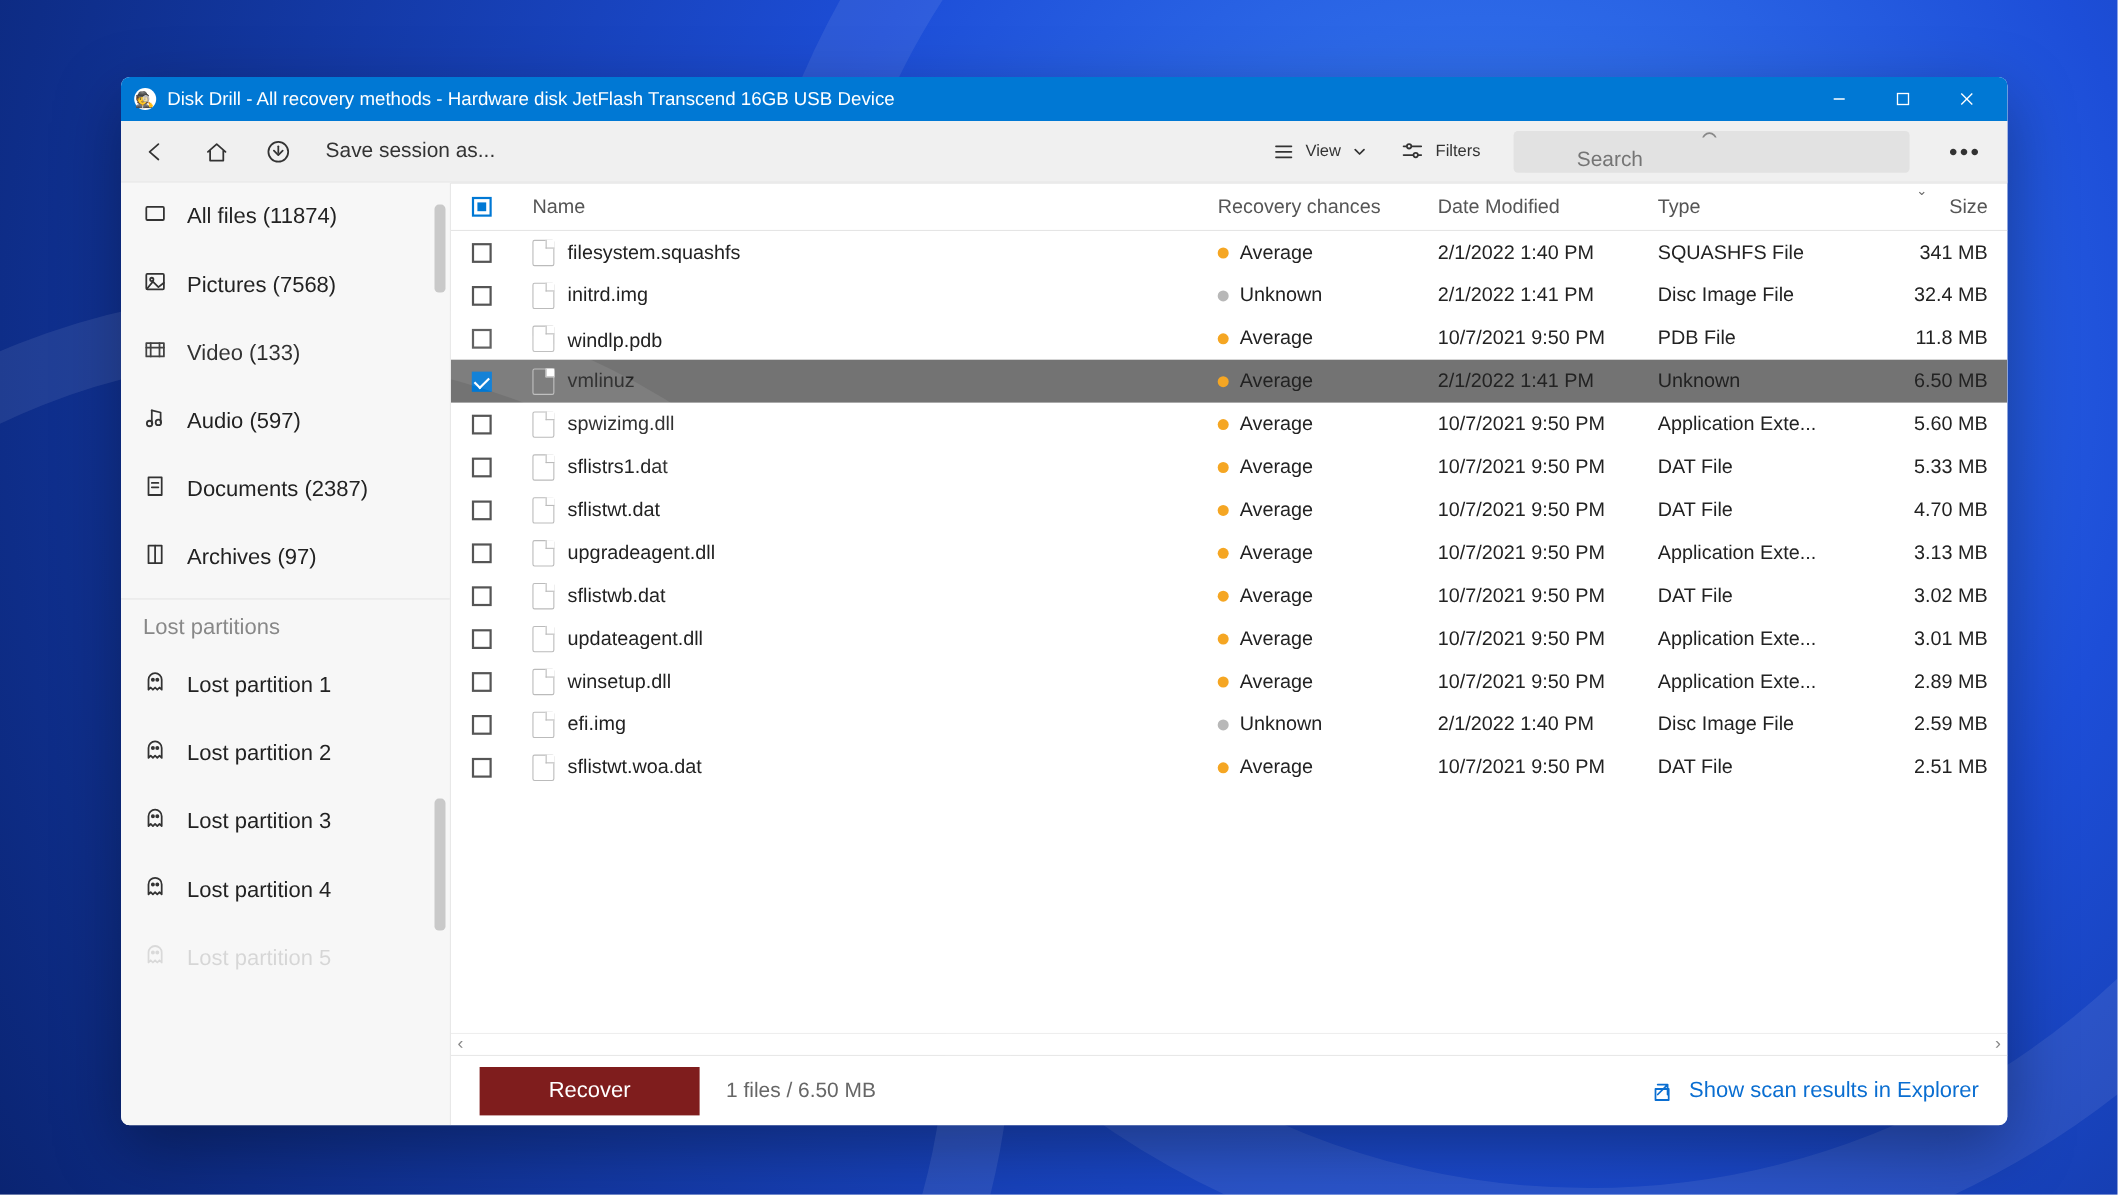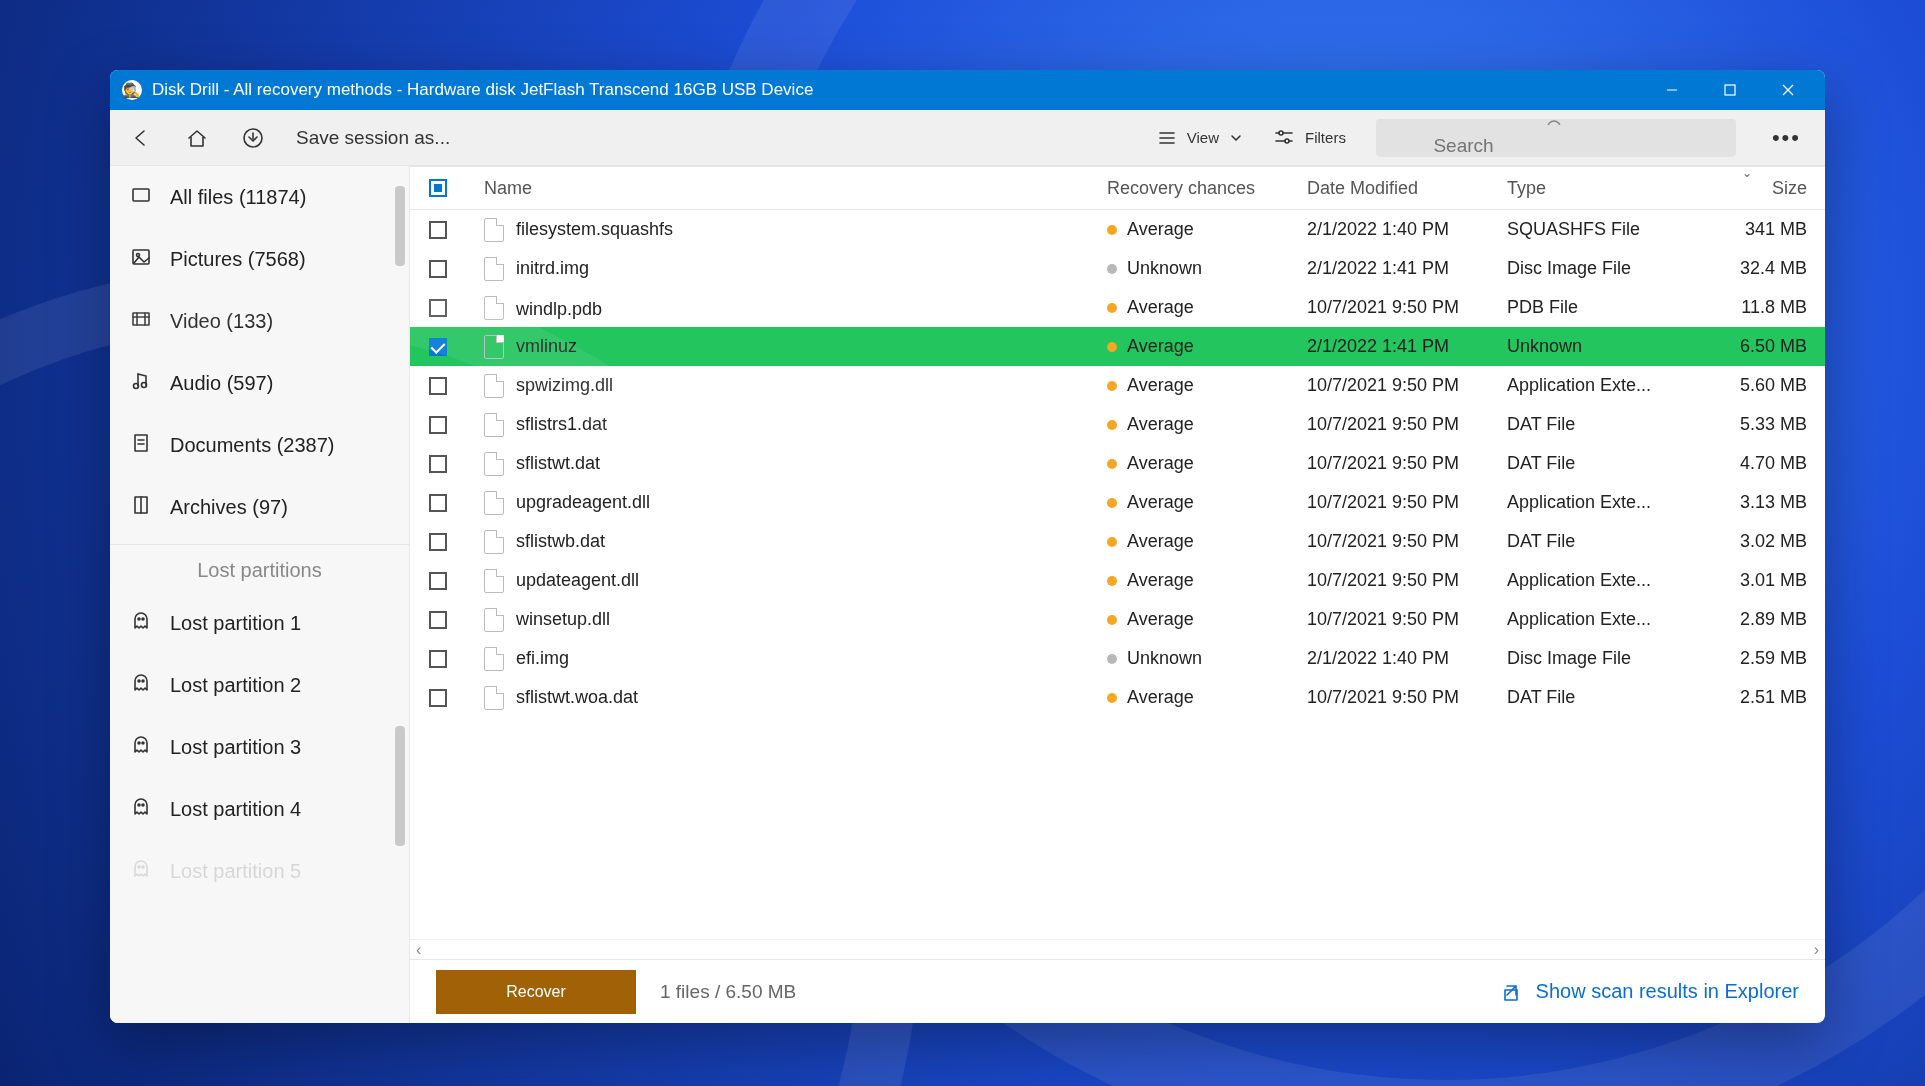--- a/index.html
+++ b/index.html
@@ -52,21 +52,21 @@
     width: 360px; height: 38px; background:#e2e2e2; border-radius:4px;
     display:flex; align-items:center; padding:0 14px; gap:10px; color:#888;flex-direction:column;
   }
   .search-box input { border:none; background:transparent; outline:none; font-size:19px; flex:1; color:#555; }
   .more-btn { font-size:22px; letter-spacing:2px; cursor:pointer; padding:0 6px;}
 
   .body { flex:1; display:flex; overflow:hidden; }
 
   .sidebar {
     width: 300px; background:#f7f7f7; border-right:1px solid #e8e8e8;
-    display:flex; flex-direction:column; overflow:hidden; position:relative;text-align:center;
+    display:flex; flex-direction:column; overflow:hidden; position:relative;
   }
   .sb-scroll { flex:1; overflow-y:auto; }
   .sb-item {
     height: 62px; display:flex; align-items:center; padding:0 20px; gap:18px;
     font-size: 20px; color:#222; cursor:pointer;
   }
   .sb-item.active { background:#e4e4e4; }
   .sb-item .sb-icon { width:22px; height:22px; flex-shrink:0; }
   .sb-header { padding: 14px 20px 10px; color:#888; font-size:20px; border-top:1px solid #e5e5e5; margin-top:6px;}
   .sb-scrollbar {
@@ -95,21 +95,21 @@
   .col-rec  { width:200px; }
   .col-date { width:200px; }
   .col-type { width:180px; }
   .col-size { width:120px; text-align:right; position:relative;}
   .sort-ind { position:absolute; top:-12px; left:50%; transform:translateX(-50%); font-size:12px; color:#666;}
 
   .rows { flex:1; overflow-y:auto; position:relative; }
   .row {
     display:flex; align-items:center; height:39px; font-size:18px; color:#222; padding-right:18px;
   }
-  .row.selected { background:#22c55e; }
+  .row.selected { background:#737373; }
   .row .cb {
     width:18px; height:18px; border:2px solid #555; background:#fff; cursor:pointer;
   }
   .row.selected .cb, .header-cb.checked {
     background:#0078d4; border-color:#0078d4; position:relative;
   }
   .row.selected .cb::after, .header-cb.checked::after {
     content:""; position:absolute; left:3px; top:0px; width:6px; height:11px;
     border:solid #fff; border-width:0 2px 2px 0; transform:rotate(45deg);
   }
@@ -129,21 +129,21 @@
   .dot { width:10px;height:10px;border-radius:50%;display:inline-block;margin-right:10px;vertical-align:middle;}
   .dot.avg { background:#f5a623; }
   .dot.unk { background:#b8b8b8; }
   .partial-row { opacity:0.15; }
 
   .hscroll { height:20px; border-top:1px solid #eee; display:flex; align-items:center; justify-content:space-between; padding:0 6px; color:#888;}
   .footer {
     height:64px; border-top:1px solid #e8e8e8; display:flex; align-items:center; padding:0 26px; gap:24px;
   }
   .recover-btn {
-    width:200px; height:44px; background:#a16207; color:#fff; font-size:16px;
+    width:200px; height:44px; background:#7f1d1d; color:#fff; font-size:20px;
     display:flex;align-items:center;justify-content:center;cursor:pointer;border:none;
   }
   .footer-info { font-size:19px; color:#666; }
   .footer-link { margin-left:auto; display:flex; align-items:center; gap:12px; color:#0a6ed1; font-size:20px; cursor:pointer;}
 
   svg.icon { stroke:#333; stroke-width:1.6; fill:none; stroke-linecap:round; stroke-linejoin:round; }
 </style>
 </head>
 <body>
 

